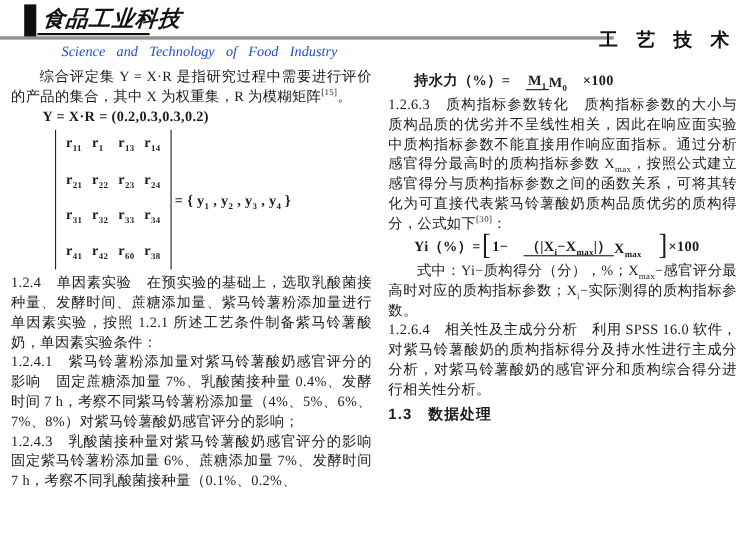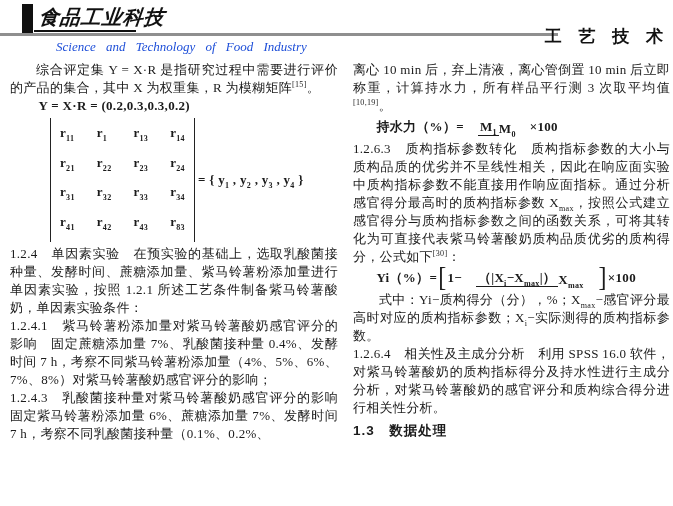--- a/index.html
+++ b/index.html
@@ -27,21 +27,21 @@
   .columns{position:absolute;left:10px;top:61px;width:660px;display:flex;gap:15px;}
   .col{width:328px;font-size:13px;line-height:18px;text-align:justify;letter-spacing:0.3px;}
   .col.right{width:317px;}
   .col p{margin:0;}
   p.indent{text-indent:2em;}
   .formula-line{padding-left:2.2em;font-weight:bold;}
   
   .matrix{display:flex;align-items:center;margin:3px 0 3px 40px;font-weight:bold;}
   .mgrid{
     display:grid;grid-template-columns:repeat(4,auto);column-gap:22px;row-gap:0;
-    padding:3px 9px;border-left:1.5px solid #222;border-right:1.5px solid #222;line-height:24px;
+    padding:3px 9px;border-left:1.5px solid #222;border-right:1.5px solid #222;line-height:18px;gap:9px;
   }
   .mrhs{margin-left:3px;white-space:nowrap;}
   sub{font-size:0.62em;}
   .seg-sup{vertical-align:super;font-size:0.62em;line-height:0;}
   .seg-sub{vertical-align:sub;font-size:0.62em;line-height:0;}
   .seg-b{font-weight:bold;}
   
   .formula-block{
     display:flex;align-items:flex-start;font-weight:bold;margin:4px 0 4px 1.8em;
     line-height:15px;white-space:nowrap;
@@ -82,33 +82,32 @@
           <span class="mcell"><span>r</span><sub>21</sub></span>
           <span class="mcell"><span>r</span><sub>22</sub></span>
           <span class="mcell"><span>r</span><sub>23</sub></span>
           <span class="mcell"><span>r</span><sub>24</sub></span>
           <span class="mcell"><span>r</span><sub>31</sub></span>
           <span class="mcell"><span>r</span><sub>32</sub></span>
           <span class="mcell"><span>r</span><sub>33</sub></span>
           <span class="mcell"><span>r</span><sub>34</sub></span>
           <span class="mcell"><span>r</span><sub>41</sub></span>
           <span class="mcell"><span>r</span><sub>42</sub></span>
-          <span class="mcell"><span>r</span><sub>43</sub></span>
-          <span class="mcell"><span>r</span><sub>83</sub></span>
+          <span class="mcell"><span>r</span><sub>60</sub></span>
+          <span class="mcell"><span>r</span><sub>38</sub></span>
         </div>
         <div class="mrhs"><span>= { y</span><span class="seg-sub">1</span><span> , y</span><span class="seg-sub">2</span><span> , y</span><span class="seg-sub">3</span><span> , y</span><span class="seg-sub">4</span><span> }</span></div>
       </div>
 
       <p><span>1.2.4　单因素实验　在预实验的基础上，选取乳酸菌接种量、发酵时间、蔗糖添加量、紫马铃薯粉添加量进行单因素实验，按照 1.2.1 所述工艺条件制备紫马铃薯酸奶，单因素实验条件：</span></p>
       <p><span>1.2.4.1　紫马铃薯粉添加量对紫马铃薯酸奶感官评分的影响　固定蔗糖添加量 7%、乳酸菌接种量 0.4%、发酵时间 7 h，考察不同紫马铃薯粉添加量（4%、5%、6%、7%、8%）对紫马铃薯酸奶感官评分的影响；</span></p>
       <p><span>1.2.4.3　乳酸菌接种量对紫马铃薯酸奶感官评分的影响　固定紫马铃薯粉添加量 6%、蔗糖添加量 7%、发酵时间 7 h，考察不同乳酸菌接种量（0.1%、0.2%、</span></p>
     </div>
 
     <div class="col right">
-      <p><span>离心 10 min 后，弃上清液，离心管倒置 10 min 后立即称重，计算持水力，所有样品平行测 3 次取平均值</span><span class="seg-sup">[10,19]</span><span>。</span></p>
 
       <div class="formula-block">
         <span><span>持水力（%）= </span></span>
         <span class="frac">
           <span class="num"><span>M</span><span class="seg-sub">1</span></span>
           <span class="den"><span>M</span><span class="seg-sub">0</span></span>
         </span>
         <span><span> ×100</span></span>
       </div>
 

